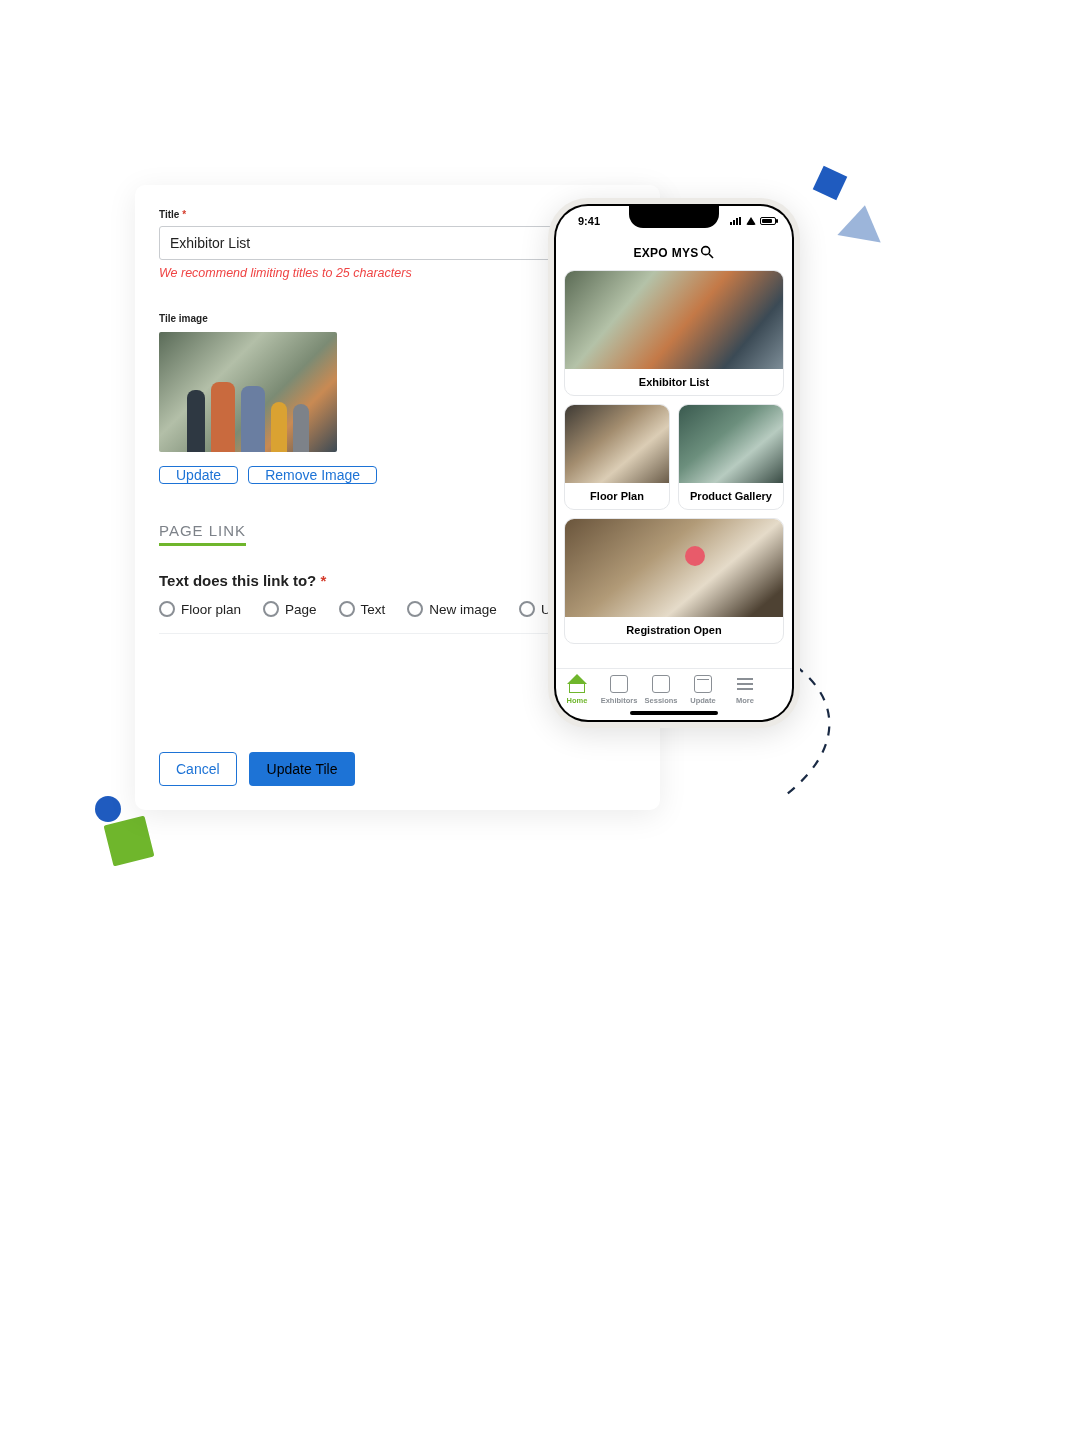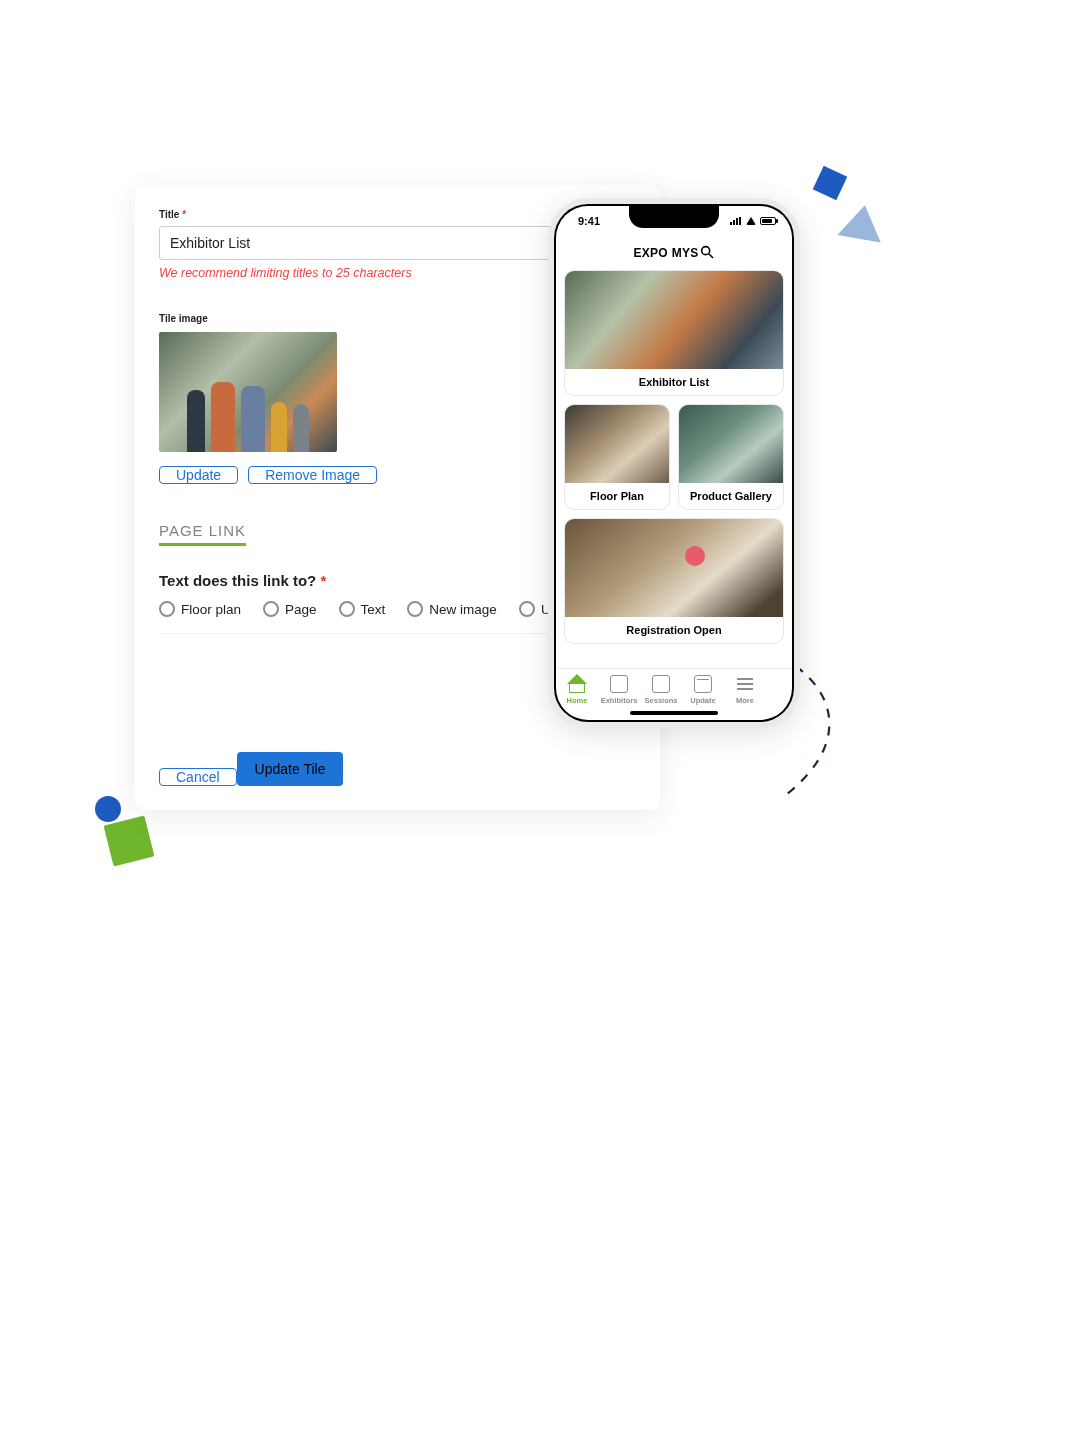--- a/index.html
+++ b/index.html
@@ -123,22 +123,21 @@
     border: 2px solid #8a8f95;
     border-radius: 50%;
     display: inline-block;
   }
 
   .action-row {
     position: absolute;
     left: 24px;
     bottom: 24px;
     display: flex;
-    gap: 0;
-    align-items: flex-end;
+    gap: 12px;
   }
 
   
   .phone {
     position: absolute;
     left: 548px;
     top: 198px;
     width: 252px;
     height: 530px;
     border-radius: 40px;

